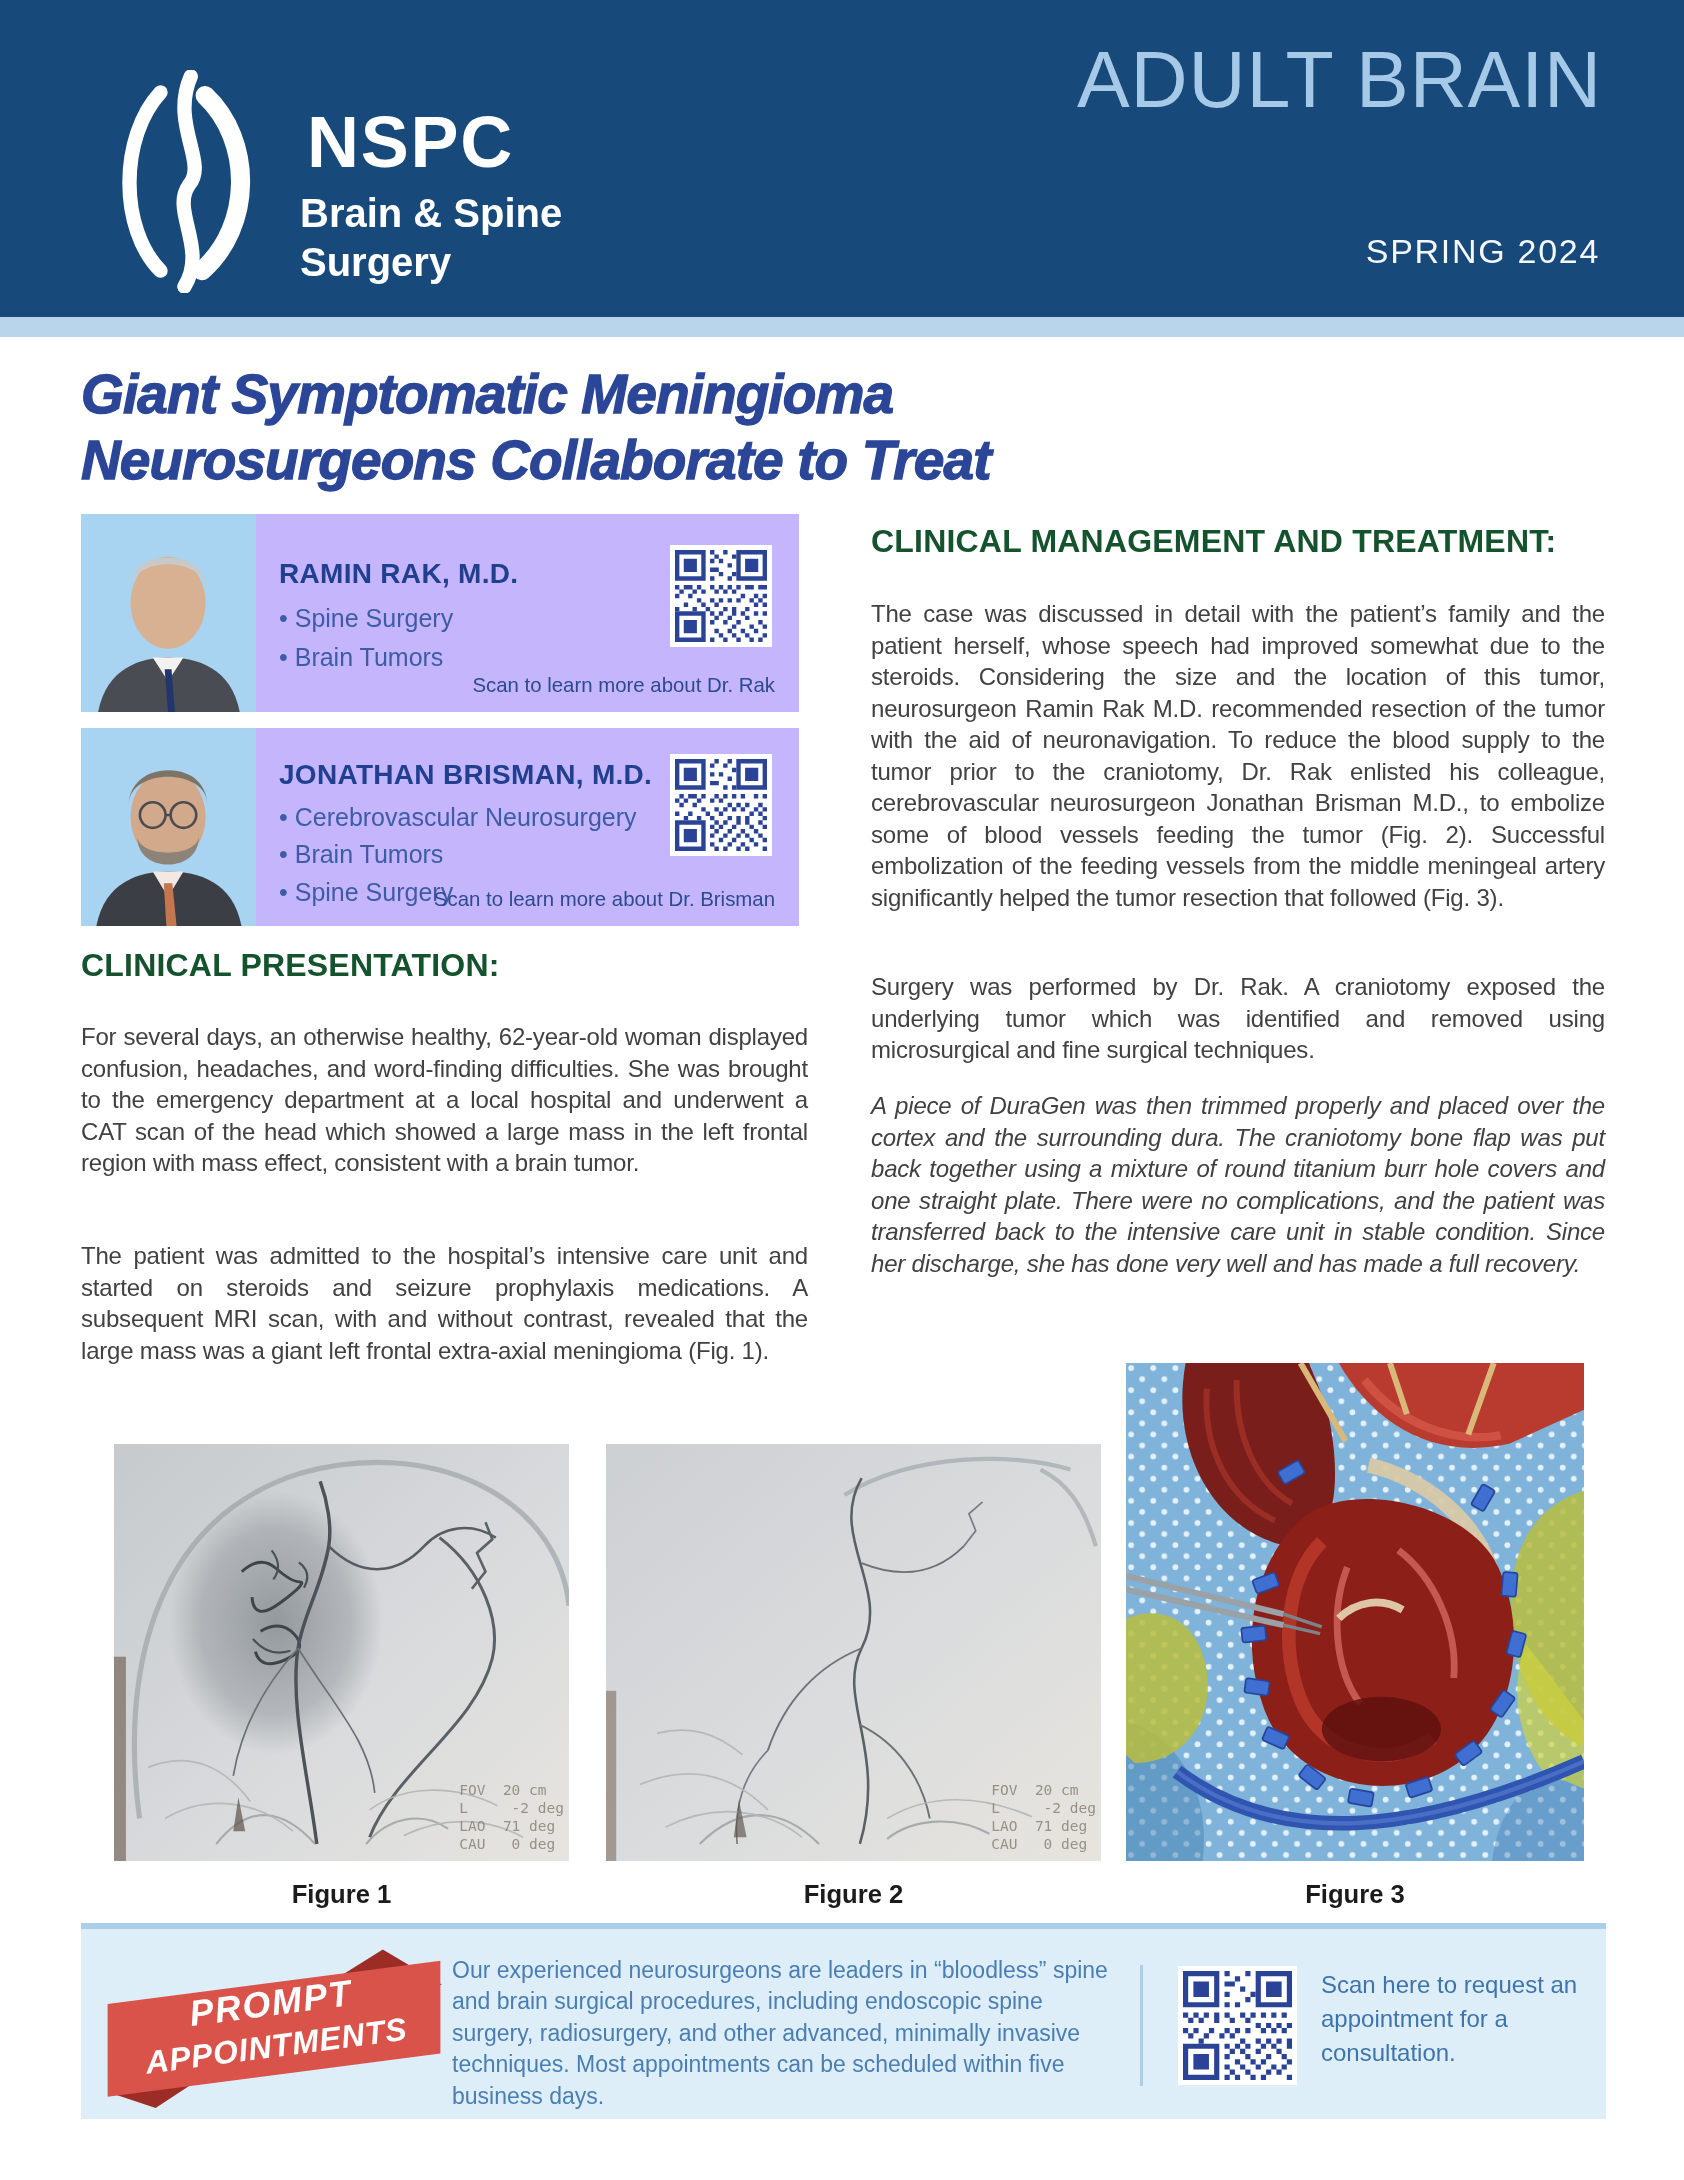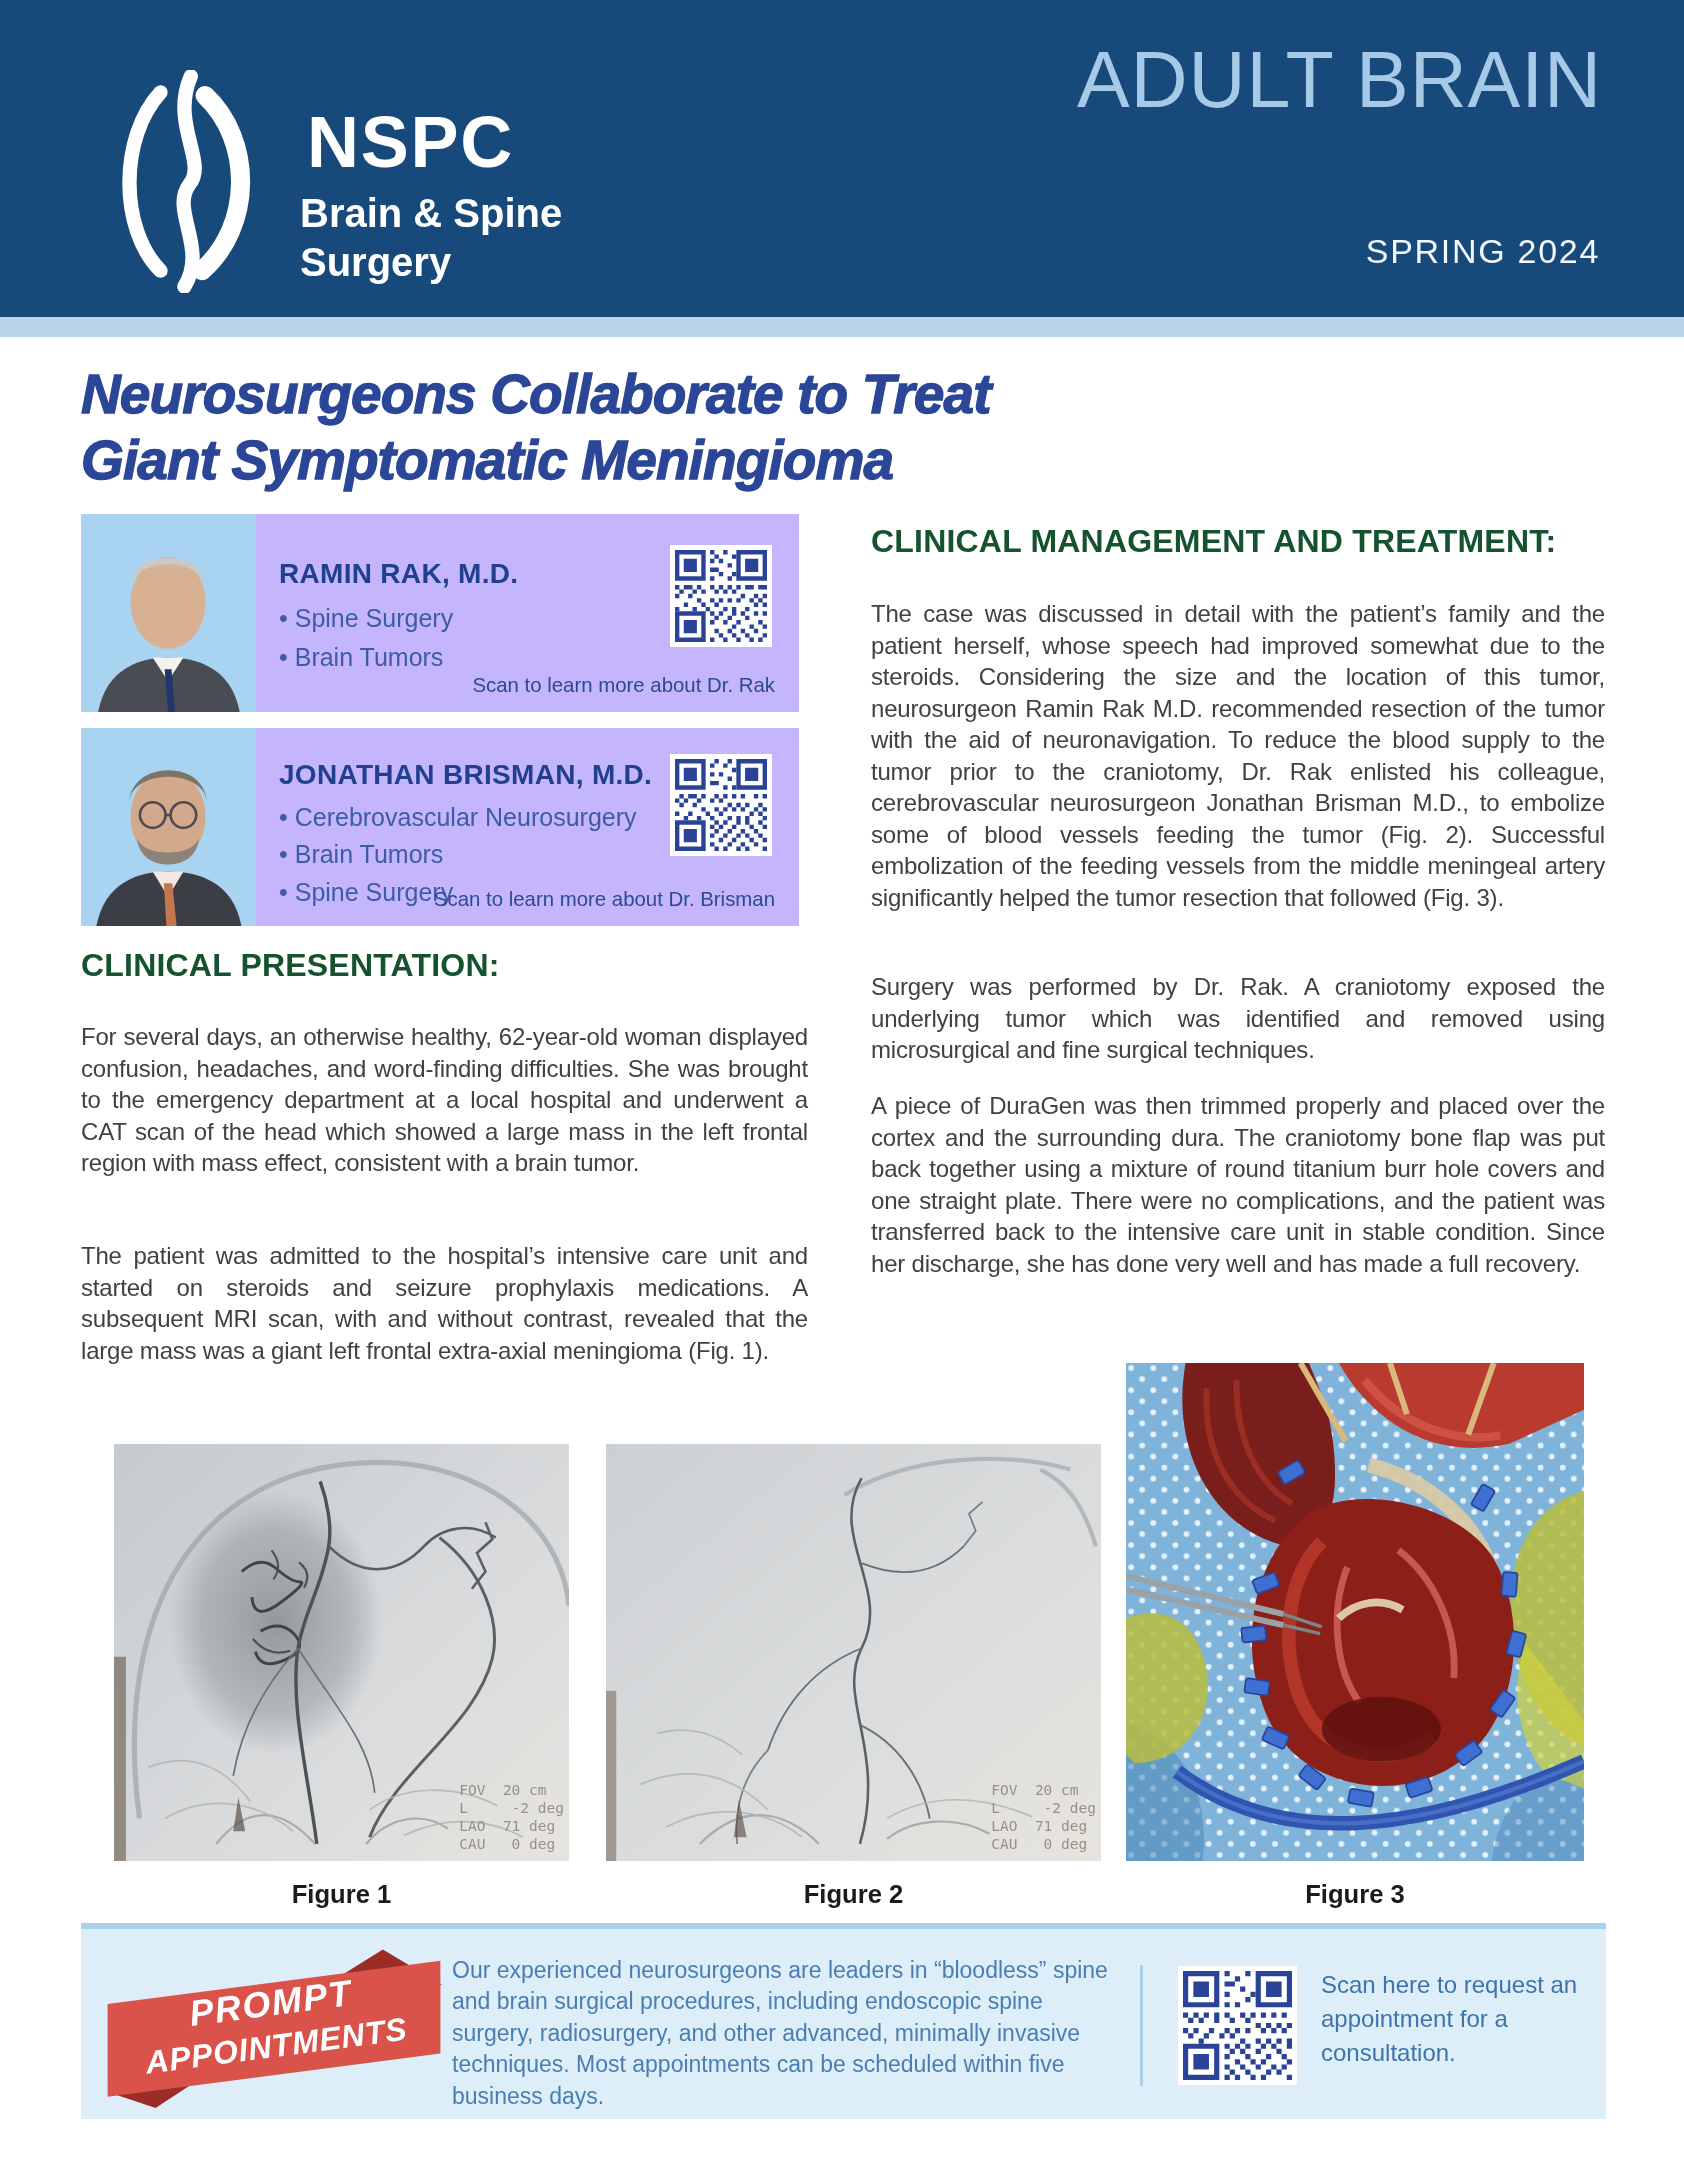--- a/index.html
+++ b/index.html
@@ -38,21 +38,21 @@
   .scan-caption{position:absolute;right:24px;bottom:15.3px;color:#2C4A90;font-size:20.4px;}
   
   .sec-heading{position:absolute;color:#14532d;font-size:32px;font-weight:700;letter-spacing:0.2px;}
   .h-left{left:81px;top:947px;}
   .h-right{left:871px;top:523px;}
   .para{position:absolute;color:#414141;font-size:24px;line-height:31.5px;text-align:justify;letter-spacing:-0.2px;}
   .p-l1{left:81px;top:997px;width:727px;}
   .p-l2{left:81px;top:1216px;width:727px;}
   .p-r1{left:871px;top:574px;width:734px;}
   .p-r2{left:871px;top:947px;width:734px;}
-  .p-r3{left:871px;top:1066px;width:734px;}
+  .p-r3{left:871px;top:1066px;width:734px;font-style:italic;}
   
   .figure{position:absolute;}
   .fig-1{left:114px;top:1444px;width:455px;}
   .fig-2{left:606px;top:1444px;width:495px;}
   .fig-3{left:1126px;top:1363px;width:458px;}
   .fig-img{position:relative;width:100%;overflow:hidden;box-shadow:inset 0 0 0 0.9px rgba(0,0,0,.10);}
   .fig-1 .fig-img,.fig-2 .fig-img{height:417px;}
   .fig-3 .fig-img{height:498px;}
   .fig-img svg{display:block;width:100%;height:100%;}
   .fig-overlay{position:absolute;right:5px;bottom:56px;color:#8a8275;font-size:14.5px;line-height:18px;
@@ -81,22 +81,22 @@
     <div class="logo-sub1">Brain &amp; Spine</div>
     <div class="logo-sub2">Surgery</div>
     <div class="issue-title">
       <span>ADULT BRAIN</span><br>
     </div>
     <div class="season">SPRING 2024</div>
   </div>
   <div class="strip"></div>
 
   <h1 class="headline" style="margin:0;">
+    <span>Giant Symptomatic Meningioma</span>
     <span>Neurosurgeons Collaborate to Treat</span>
-    <span>Giant Symptomatic Meningioma</span>
   </h1>
 
   <div class="doctor-card card-1">
     <svg class="portrait" viewBox="0 0 205 232" preserveAspectRatio="none">
       <rect width="205" height="232" fill="#A9D4F1"></rect>
       <path d="M20 232 C30 180 70 168 102 168 C136 168 176 180 186 232 Z" fill="#4a4c54"></path>
       <path d="M84 168 L102 196 L120 168 Z" fill="#f4f2ee"></path>
       <path d="M98 182 L102 232 L110 232 L106 182 Z" fill="#23356d"></path>
       <ellipse cx="102" cy="104" rx="44" ry="54" fill="#D8B193"></ellipse>
       <path d="M56 92 C56 48 148 48 148 92 C148 78 140 62 126 56 C108 48 80 50 68 62 C60 70 56 82 56 92 Z" fill="#c9c9c9"></path>

